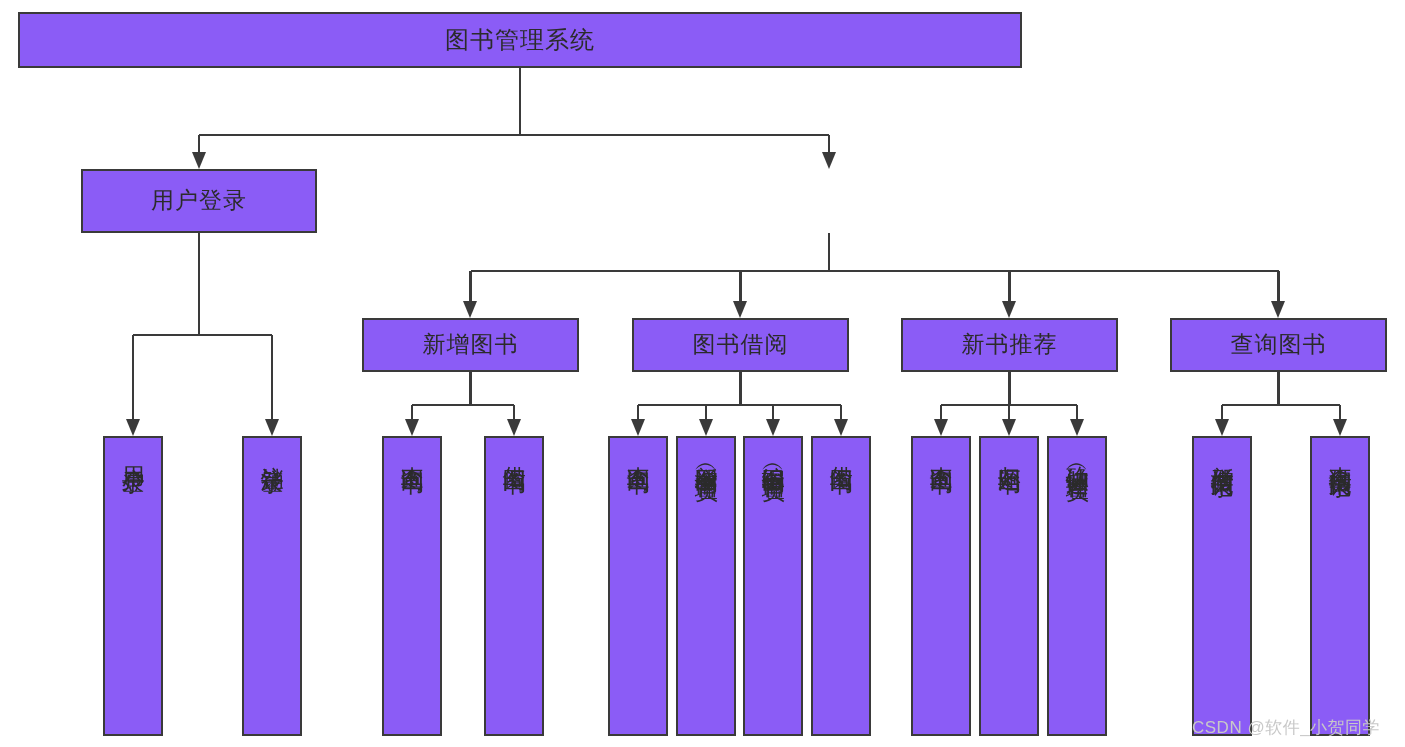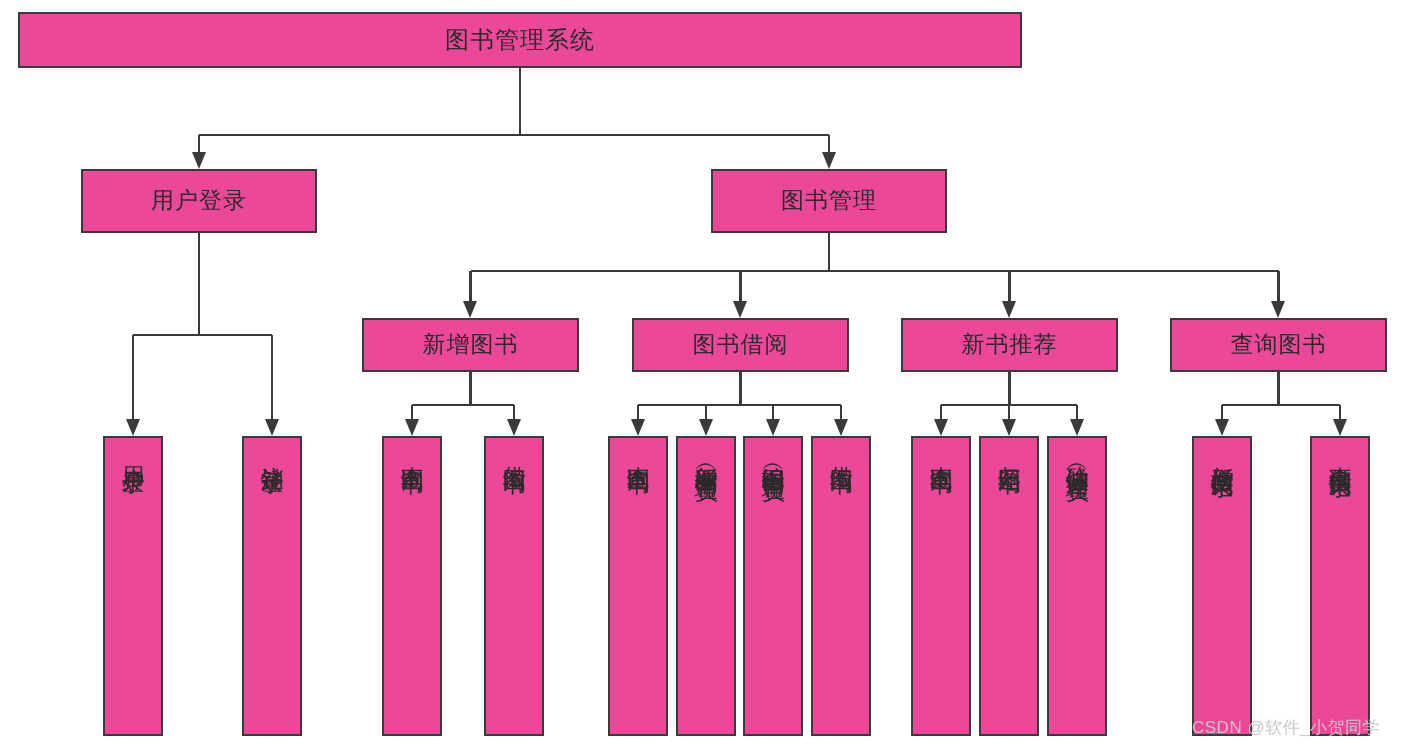--- a/index.html
+++ b/index.html
@@ -14,21 +14,21 @@
     position: relative;
     width: 1405px;
     height: 747px;
     background: #ffffff;
     overflow: hidden;
   }
   .node {
     position: absolute;
     box-sizing: border-box;
     border: 2.5px solid #3a3a3a;
-    background: #ec4899;
+    background: #8b5cf6;
     display: flex;
     align-items: center;
     justify-content: center;
     color: #2b2b2b;
   }
   .node .lbl {
     display: block;
     text-align: center;
     line-height: 1.18;
   }
@@ -136,23 +136,20 @@
       <div class="arrow" style="left: 1332.5px; top: 419px;"></div>
     </div>
 
   <div class="node root horiz" style="left:18px; top:12px; width:1004px; height:56px;">
     <span class="lbl">图书管理系统</span>
   </div>
 
   <div class="node horiz" style="left:81px; top:169px; width:236px; height:64px;">
     <span class="lbl">用户登录</span>
   </div>
-  <div class="node horiz" style="left:711px; top:169px; width:236px; height:64px;">
-    <span class="lbl">图书管理</span>
-  </div>
 
   <div class="node horiz" style="left:362px; top:318px; width:217px; height:54px;">
     <span class="lbl">新增图书</span>
   </div>
   <div class="node horiz" style="left:632px; top:318px; width:217px; height:54px;">
     <span class="lbl">图书借阅</span>
   </div>
   <div class="node horiz" style="left:901px; top:318px; width:217px; height:54px;">
     <span class="lbl">新书推荐</span>
   </div>

